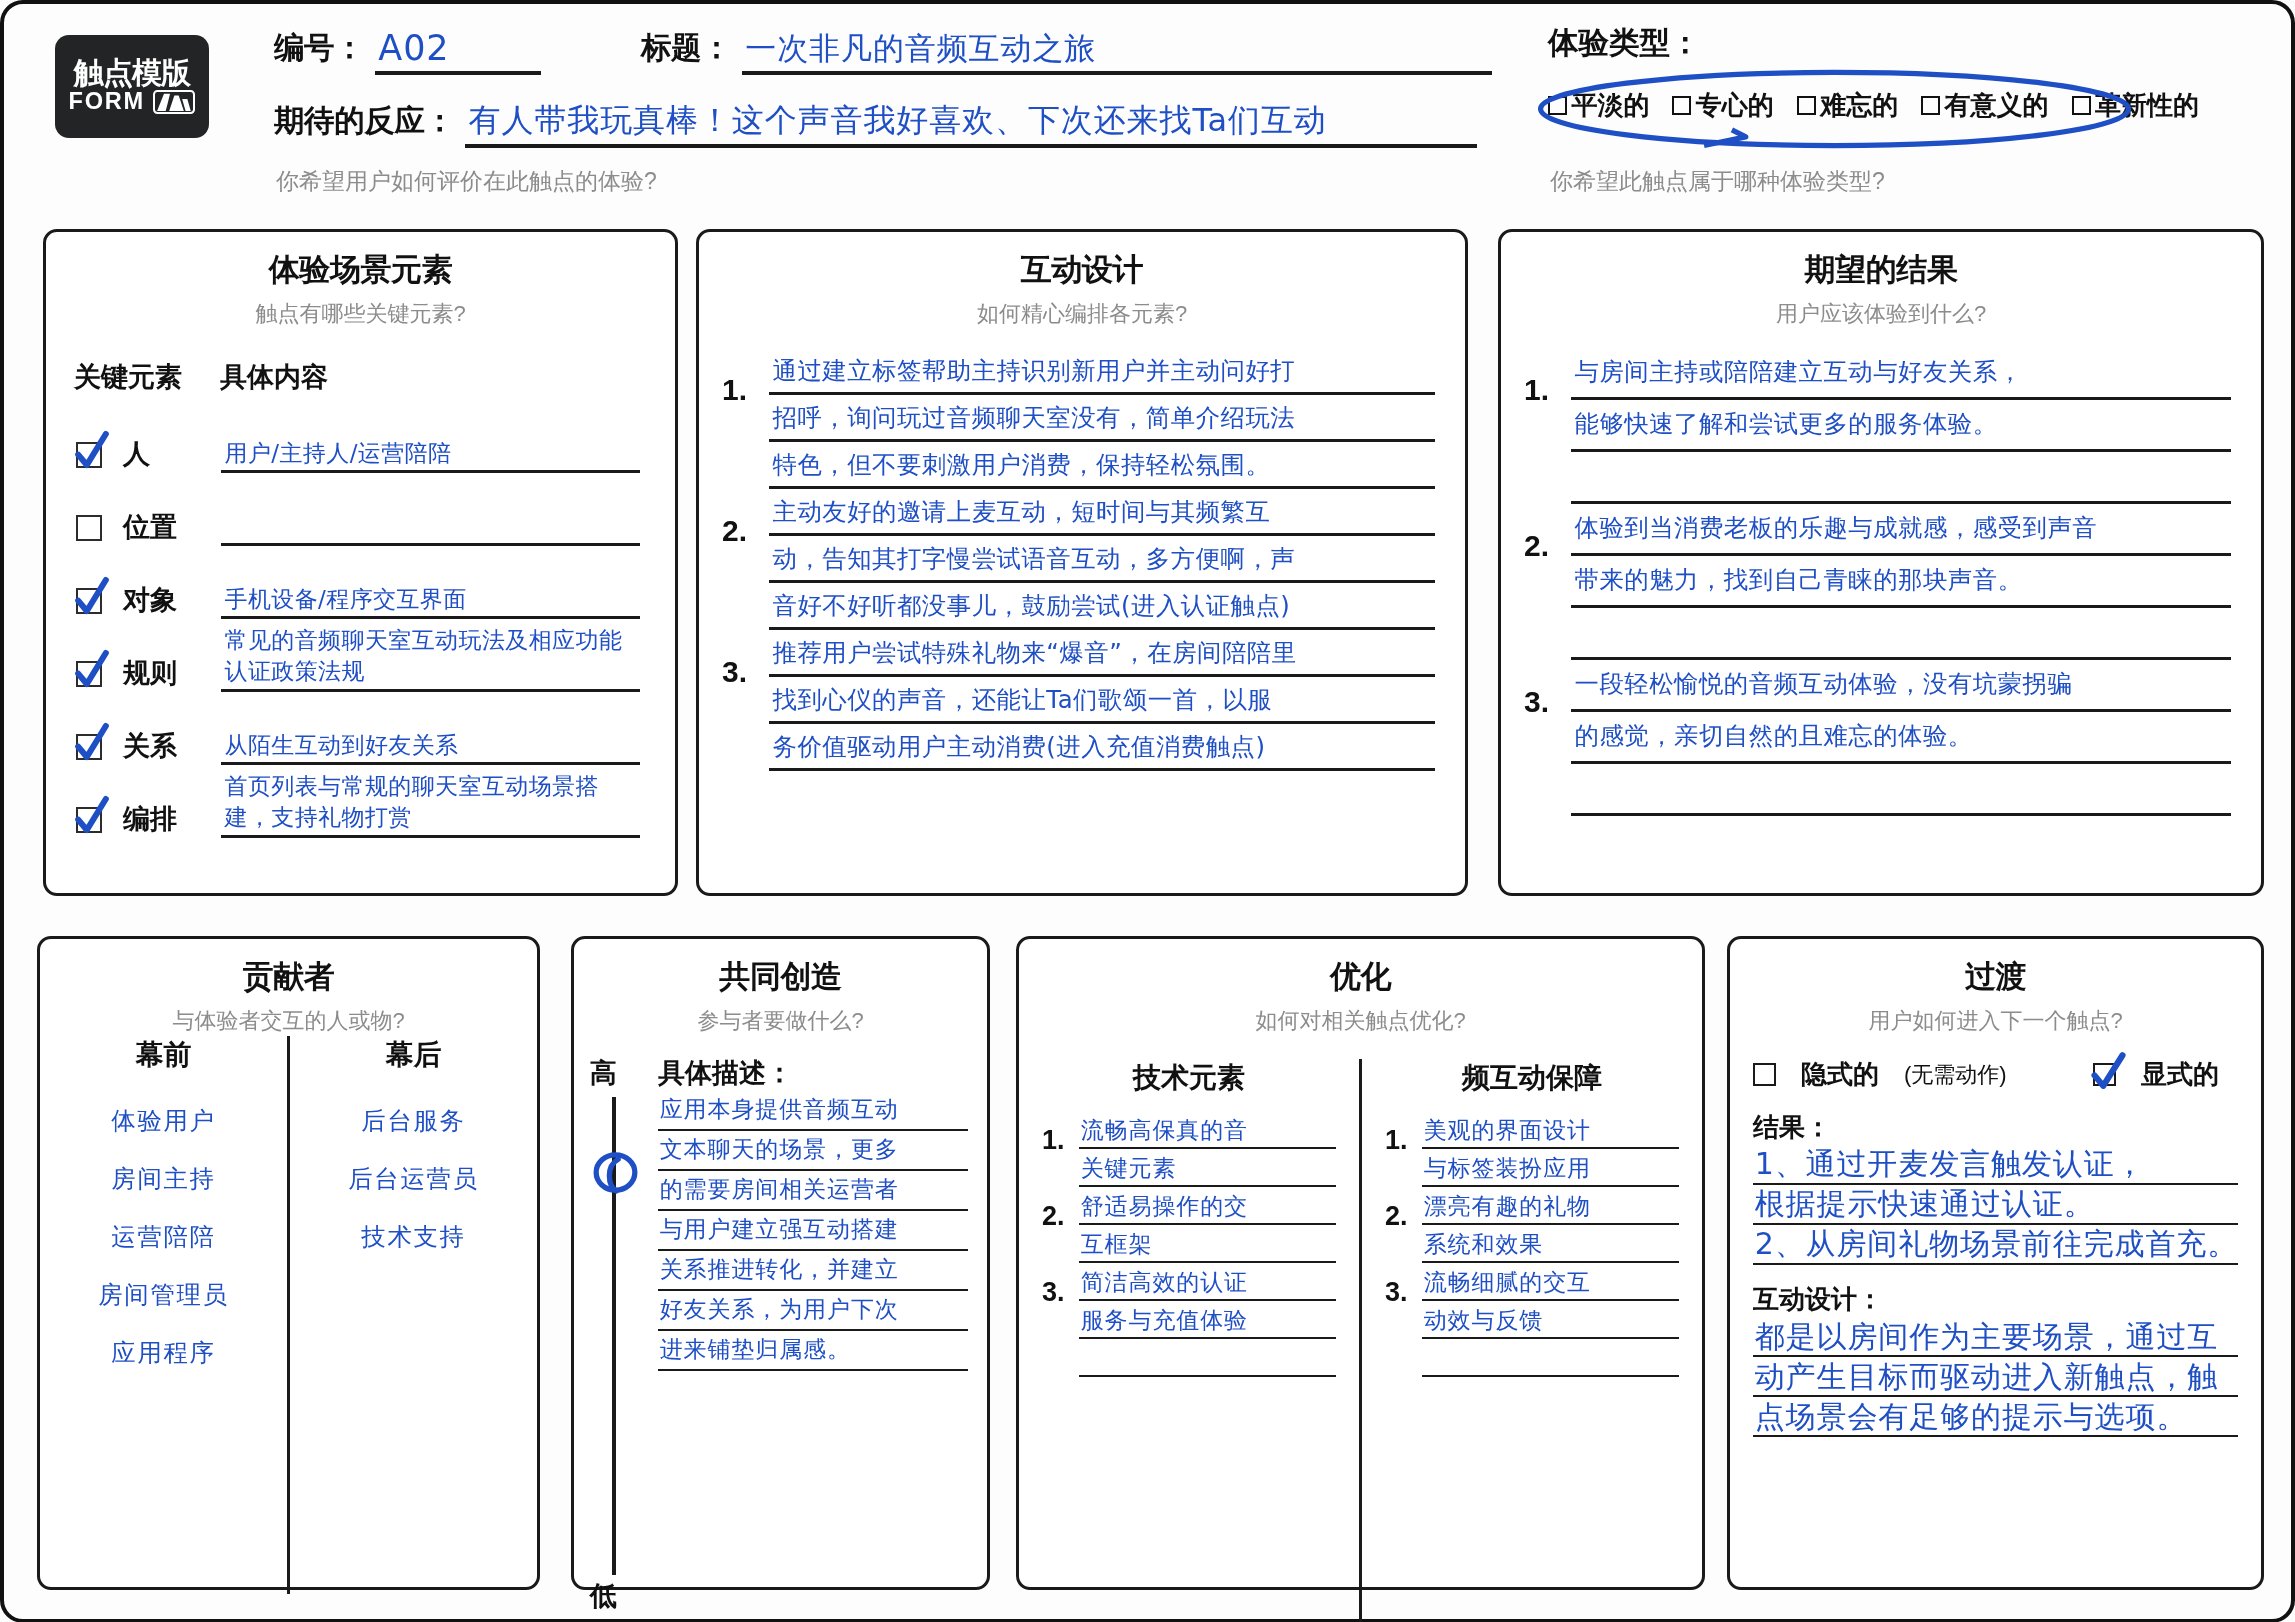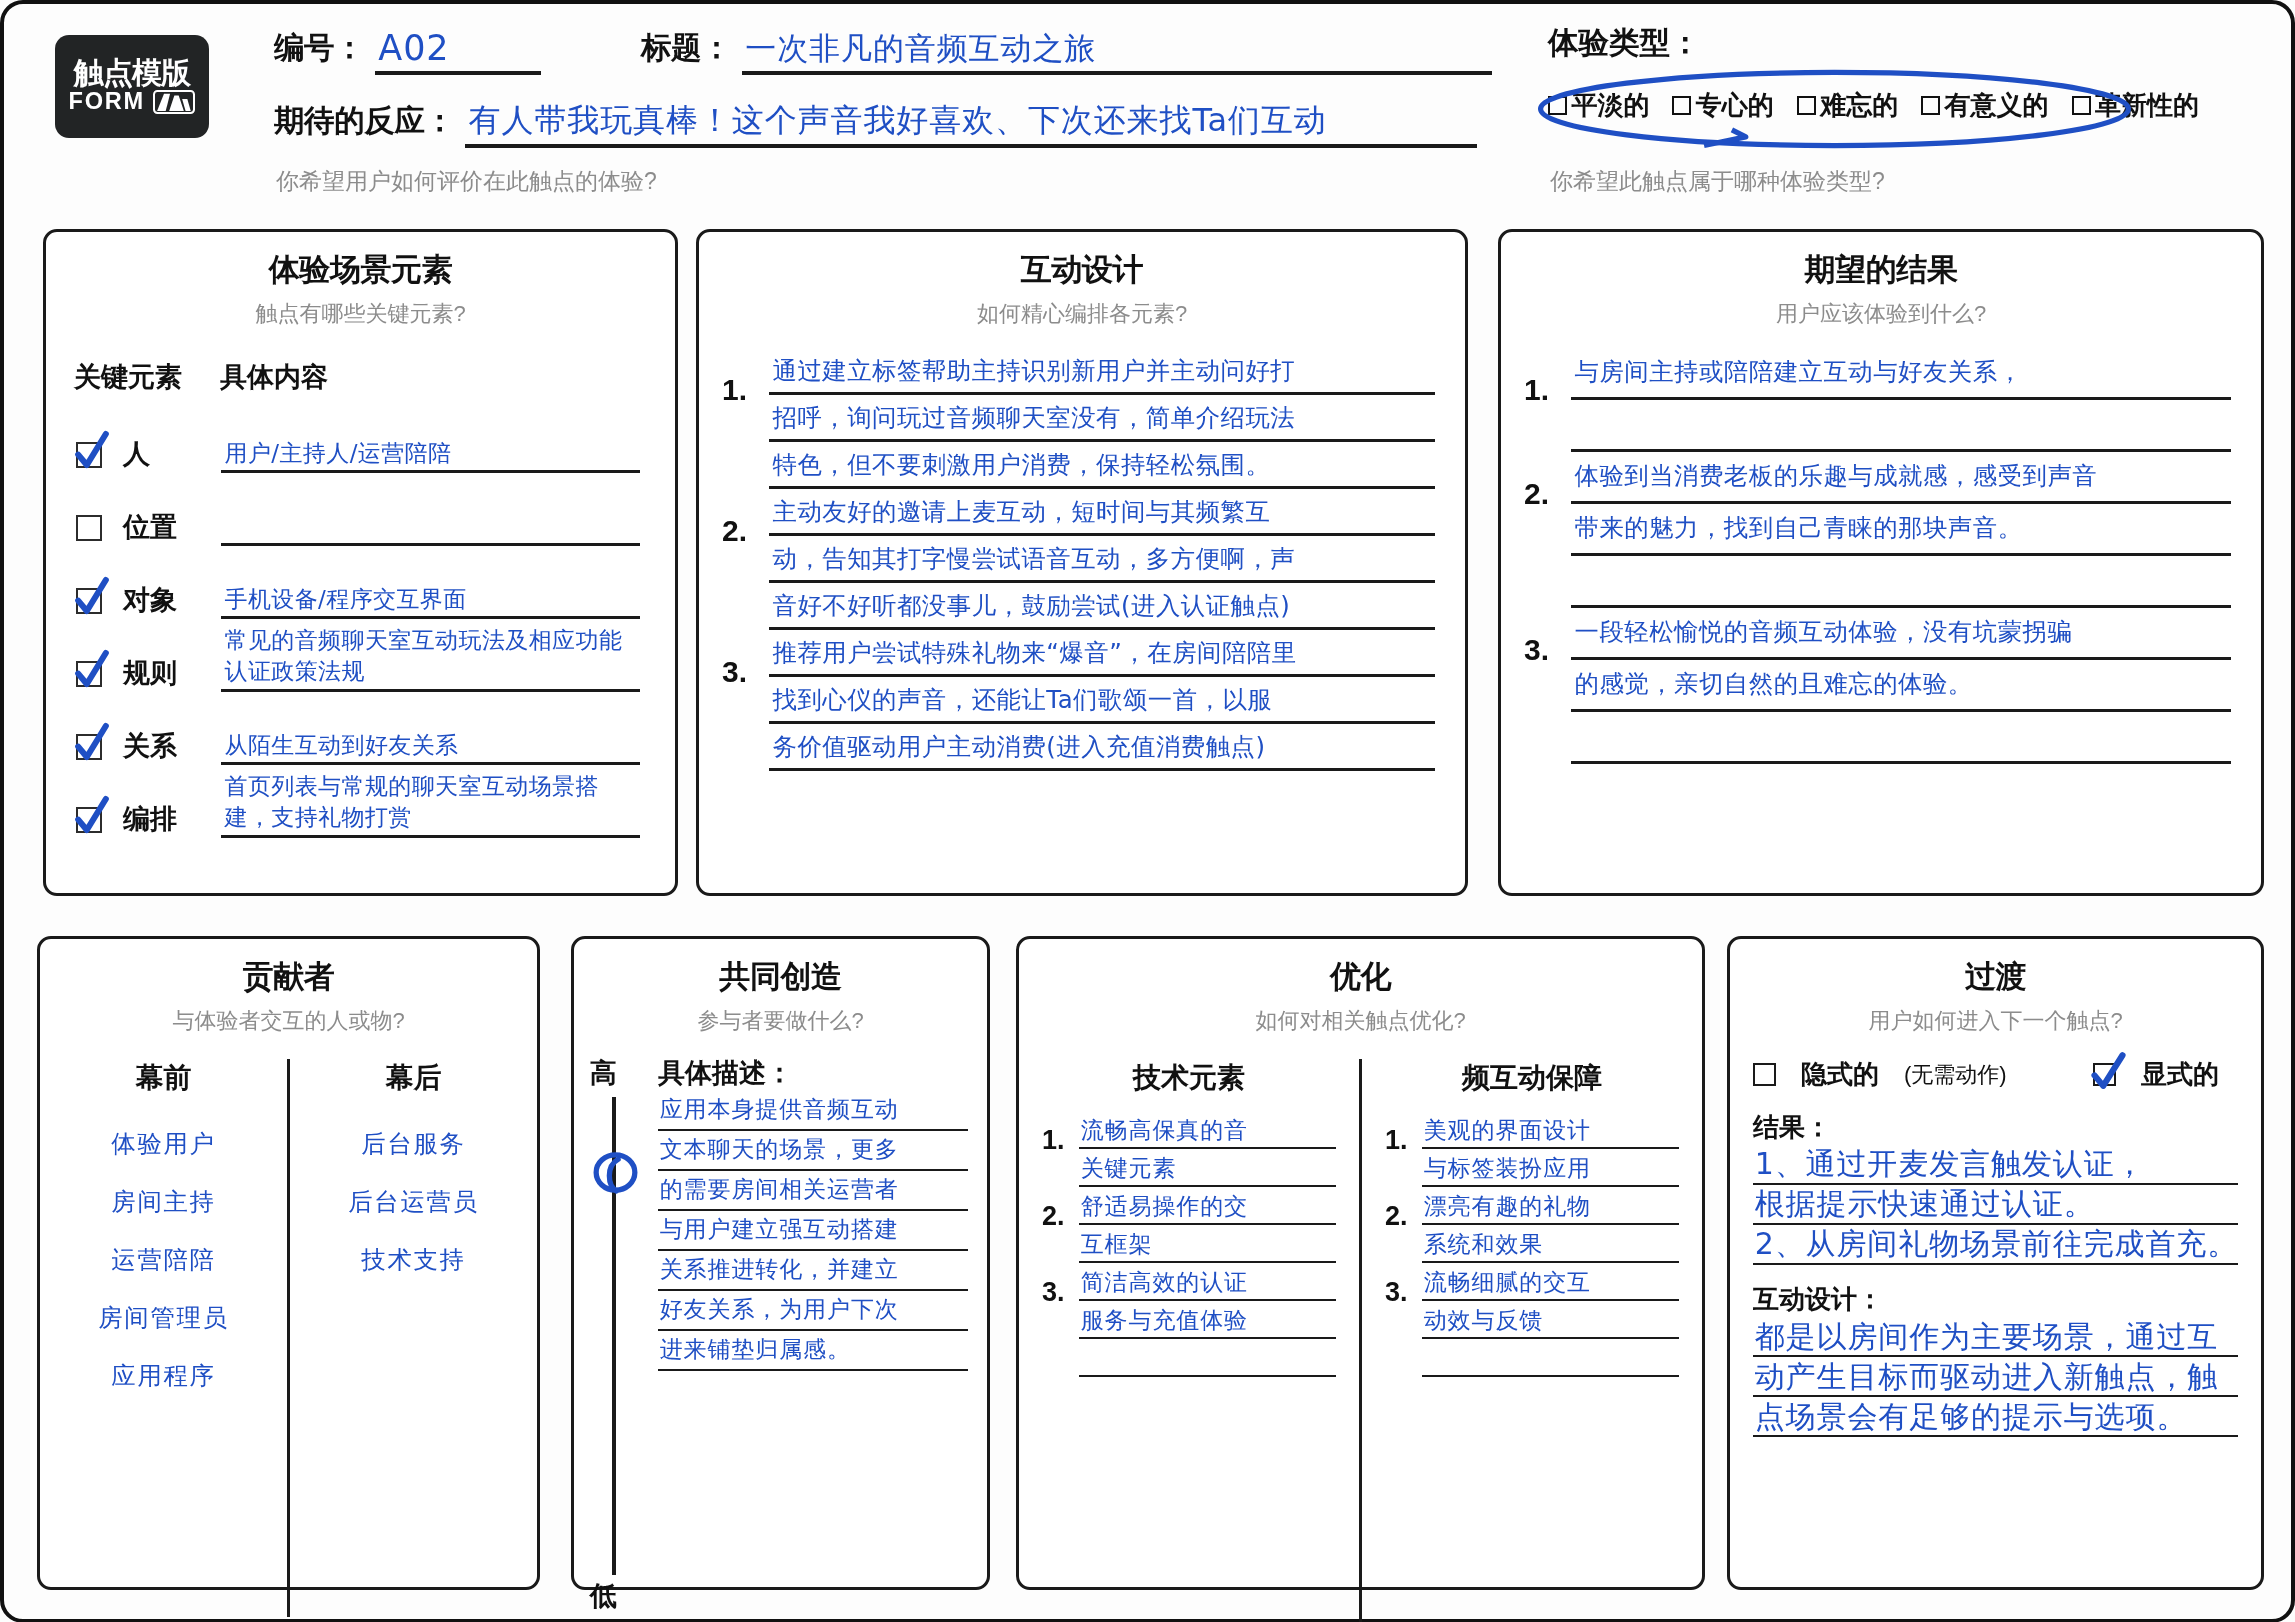--- a/index.html
+++ b/index.html
@@ -150,21 +150,21 @@
     border-bottom: 3.5px solid #1a1a1a;
     color: #1f4fc4; font-size: 24.4px; line-height: 35px;
     padding: 5.2px 3.5px 3.5px 3.5px; min-height: 47px;
     font-family: "DejaVu Sans", sans-serif; letter-spacing: 0.5px;
     white-space: nowrap;
   }
   #card-results .wline { min-height: 52px; line-height: 38px; }
 
   
   #card-contrib { left: 33px; top: 932px; width: 503px; height: 654px; }
-  #contrib-grid { display: flex; margin-top: 23px; height: 558px; }
+  #contrib-grid { display: flex; height: 558px; }
   .contrib-col { flex: 1; }
   .contrib-col.left { border-right: 3.5px solid #1a1a1a; }
   .contrib-head { text-align: center; font-size: 28px; font-weight: bold; color: #111; }
   .contrib-list { margin-top: 30px; }
   .contrib-item {
     text-align: center; color: #1f4fc4; font-size: 24.4px;
     line-height: 33px; margin-bottom: 25px; letter-spacing: 1.7px;
     font-family: "DejaVu Sans", sans-serif;
   }
 
@@ -407,20 +407,21 @@
   </div>
 
   <div id="card-results" class="card">
     <div class="card-title">期望的结果</div>
     <div class="card-sub">用户应该体验到什么?</div>
     <div class="numlist">
       <div class="numitem">
         <div class="n">1.</div>
         <div class="lines">
           <div class="wline">与房间主持或陪陪建立互动与好友关系，</div>
+          <div class="wline">能够快速了解和尝试更多的服务体验。</div>
           <div class="wline"></div>
         </div>
       </div>
       <div class="numitem">
         <div class="n">2.</div>
         <div class="lines">
           <div class="wline">体验到当消费老板的乐趣与成就感，感受到声音</div>
           <div class="wline">带来的魅力，找到自己青睐的那块声音。</div>
           <div class="wline"></div>
         </div>

